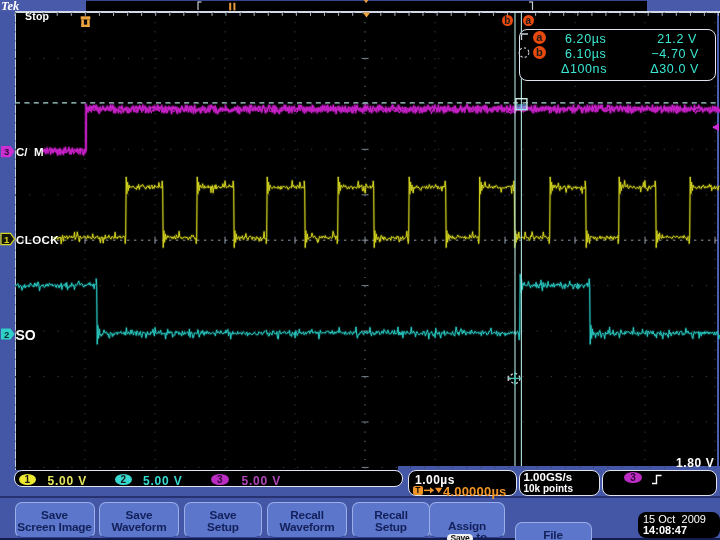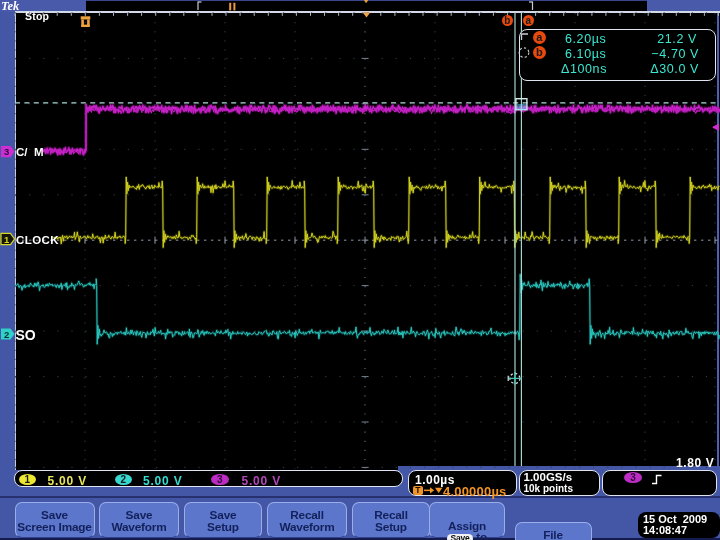--- a/index.html
+++ b/index.html
@@ -234,14 +234,14 @@
 <div class="btn" style="left:184px;width:78px;">Save<br>Setup</div>
 <div class="btn" style="left:267px;width:80px;">Recall<br>Waveform</div>
 <div class="btn" style="left:352px;width:78px;">Recall<br>Setup</div>
 <div class="btn" style="left:429px;width:76px;padding-top:18px;line-height:11.3px;">Assign<br>
   <span style="display:inline-block;background:#f2f2f2;color:#111;border-radius:4.5px;font-size:8.5px;width:26px;height:9.5px;line-height:9.5px;vertical-align:0.5px;">Save</span> to<br>
   <span style="display:inline-block;background:#d9dde9;color:#10183f;width:58px;height:11.5px;line-height:11.5px;margin-left:-7px;">Waveform</span>
 </div>
 <div class="btn" style="left:514.5px;width:77px;margin-top:20px;">File<br>Utilities</div>
 
 <div class="abs" style="left:638px;top:511.5px;width:82px;height:26.5px;background:#000;border-radius:8px;"></div>
-<div class="abs wt" style="left:643px;top:512.6px;font-size:11px;font-weight:bold;">15 Oct&nbsp;&nbsp;2009</div>
+<div class="abs wt" style="left:643px;top:512.6px;font-size:11px;font-weight:normal;">15 Oct&nbsp;&nbsp;2009</div>
 <div class="abs wt" style="left:643px;top:524px;font-size:11px;font-weight:bold;">14:08:47</div>
 
 </body></html>

